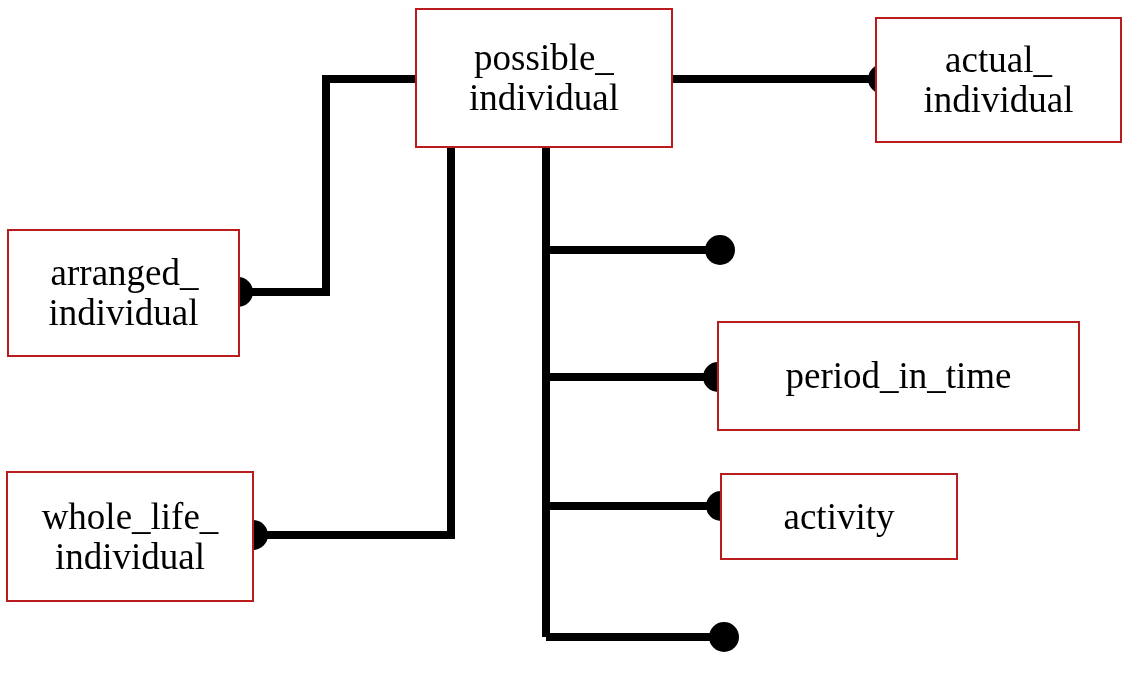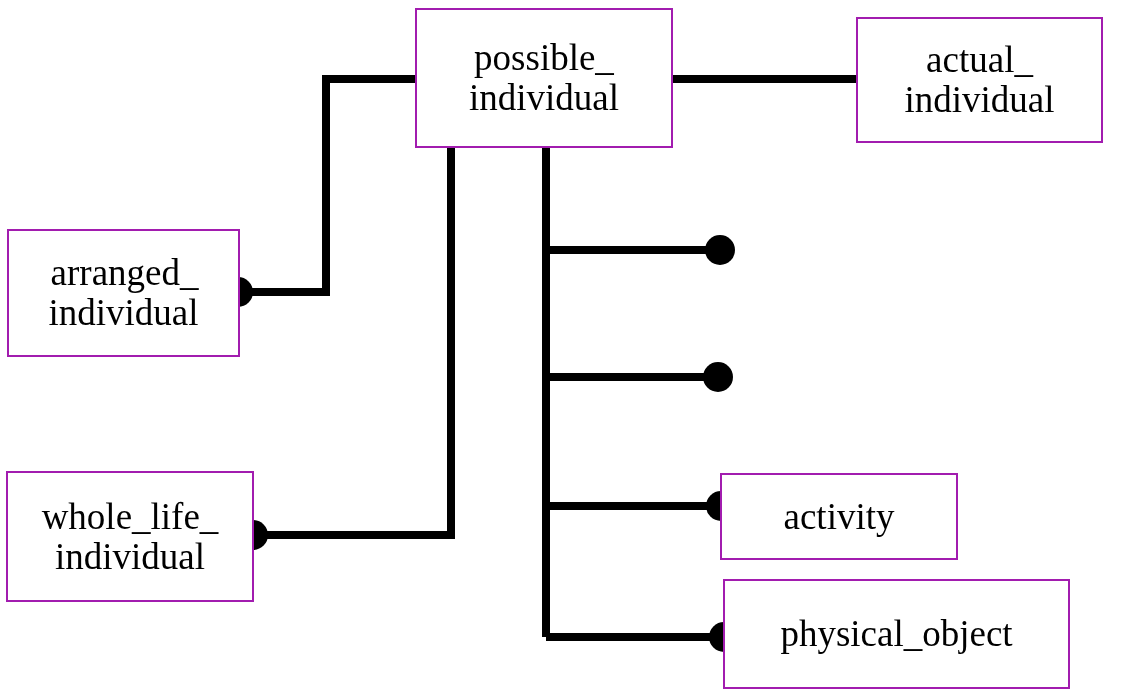--- a/index.html
+++ b/index.html
@@ -19,21 +19,21 @@
     position: absolute;
     left: 0;
     top: 0;
     width: 1127px;
     height: 696px;
   }
   .node-box {
     position: absolute;
     box-sizing: border-box;
     background: #ffffff;
-    border: 2px solid #a21caf;
+    border: 2px solid #b91c1c;
     display: flex;
     align-items: center;
     justify-content: center;
     text-align: center;
     z-index: 5;
   }
   .node-label {
     font-size: 37px;
     line-height: 1.08;
     color: #000000;
@@ -66,38 +66,38 @@
         <circle cx="721" cy="506" r="15"></circle>
         <circle cx="724" cy="637" r="15"></circle>
       </g>
   </svg>
 
   <div class="node-box" style="left: 415px; top: 8px; width: 258px; height: 140px;">
     <span class="node-label">possible_
 individual</span>
   </div>
 
-  <div class="node-box" style="left: 856px; top: 17px; width: 247px; height: 126px;">
+  <div class="node-box" style="left: 875px; top: 17px; width: 247px; height: 126px;">
     <span class="node-label">actual_
 individual</span>
   </div>
 
   <div class="node-box" style="left: 7px; top: 229px; width: 233px; height: 128px; text-align: right;">
     <span class="node-label">arranged_
 individual</span>
   </div>
 
   <div class="node-box" style="left: 6px; top: 471px; width: 248px; height: 131px;">
     <span class="node-label">whole_life_
 individual</span>
   </div>
 
 
+  <div class="node-box" style="left: 717px; top: 321px; width: 363px; height: 110px;">
+    <span class="node-label">period_in_time</span>
+  </div>
 
   <div class="node-box" style="left: 720px; top: 461px; width: 238px; height: 87px; margin-top: 12px;">
     <span class="node-label">activity</span>
   </div>
 
-  <div class="node-box" style="left: 723px; top: 579px; width: 347px; height: 110px;">
-    <span class="node-label">physical_object</span>
-  </div>
 
 </div>
 
 </body></html>

